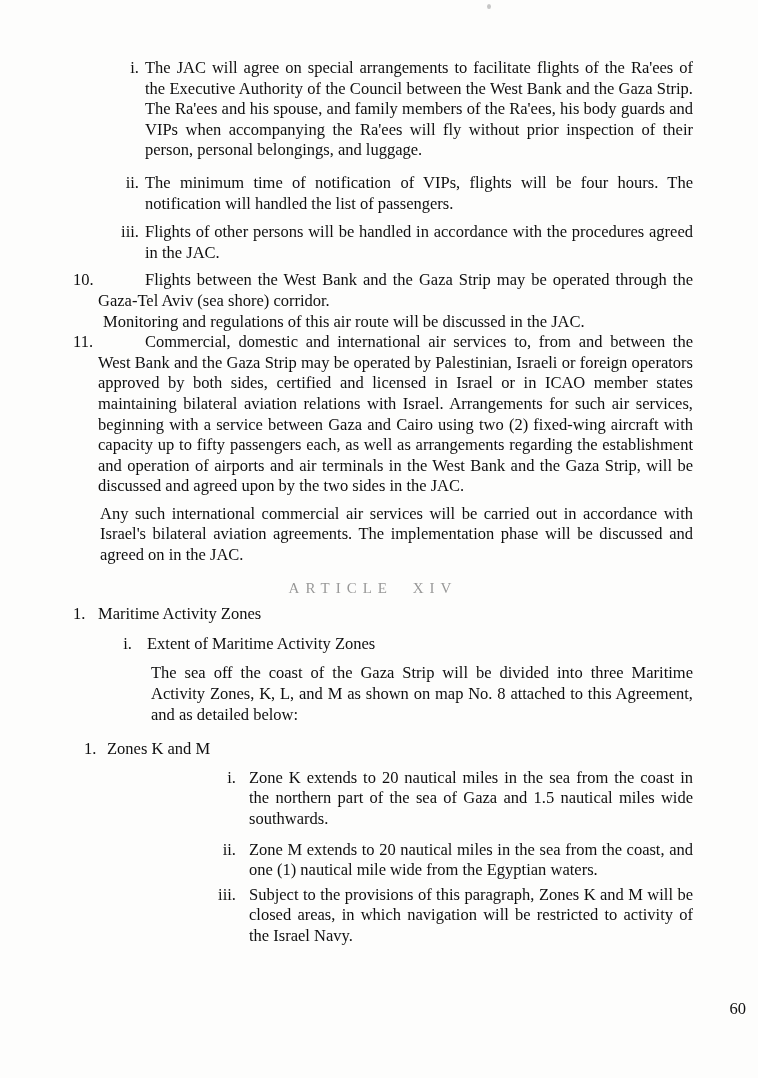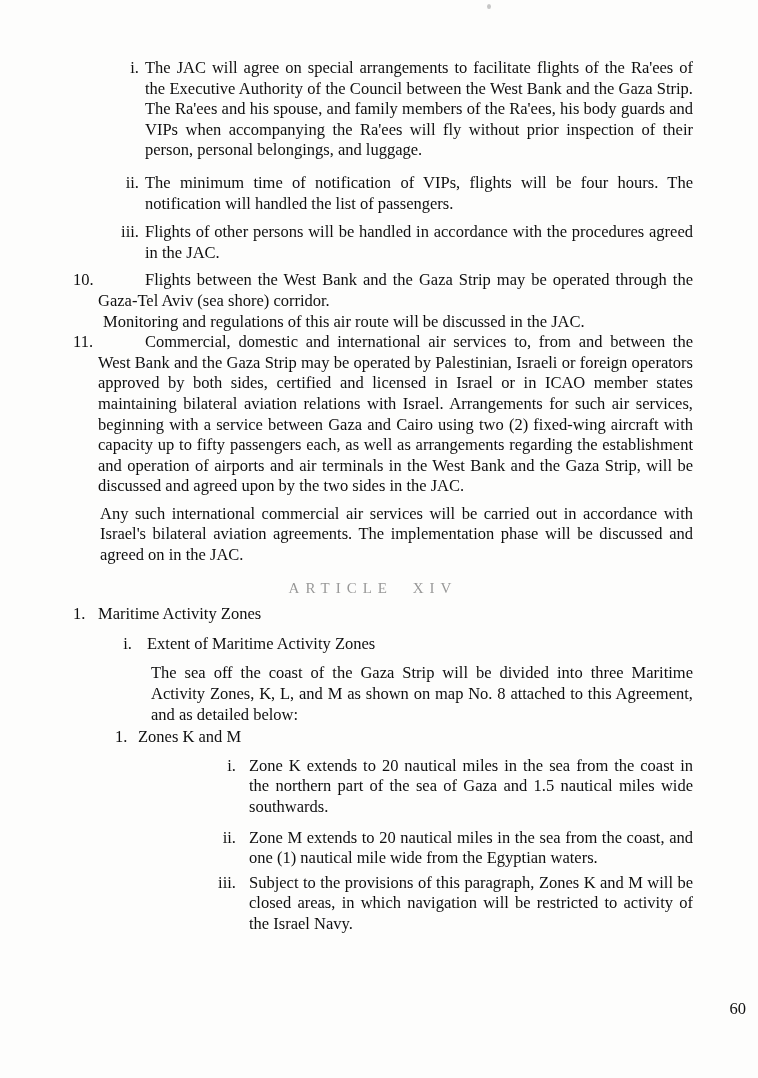--- a/index.html
+++ b/index.html
@@ -51,23 +51,23 @@
     margin-bottom: 6px;
   }
   .section-title { width: 680px; margin-left: 20px; text-align: center; margin-bottom: 12px; }
 
   .m-heading { margin-left: 73px; margin-bottom: 9px; }
   .m-heading > .num { display: inline-block; width: 25px; }
 
   .extent { position: relative; margin-left: 147px; margin-bottom: 9px; }
   .extent > .marker { position: absolute; right: 100%; margin-right: 15px; }
 
-  .intro { margin-left: 151px; width: 542px; margin-bottom: 2px; }
+  .intro { margin-left: 151px; width: 542px; margin-bottom: 14px; }
 
-  .zones-heading { margin-left: 115px; margin-bottom: 8px; }
+  .zones-heading { margin-left: 84px; margin-bottom: 8px; }
   .zones-heading > .num { display: inline-block; width: 23px; }
 
   .zone-item { position: relative; margin-left: 249px; width: 444px; }
   .zone-item > .marker { position: absolute; right: 100%; margin-right: 13px; white-space: nowrap; }
   .zone-k { margin-bottom: 10px; }
   .zone-m { margin-bottom: 4px; }
 
   .page-num { position: absolute; top: 999px; left: 0; width: 746px; text-align: right; }
 </style>
 </head>

